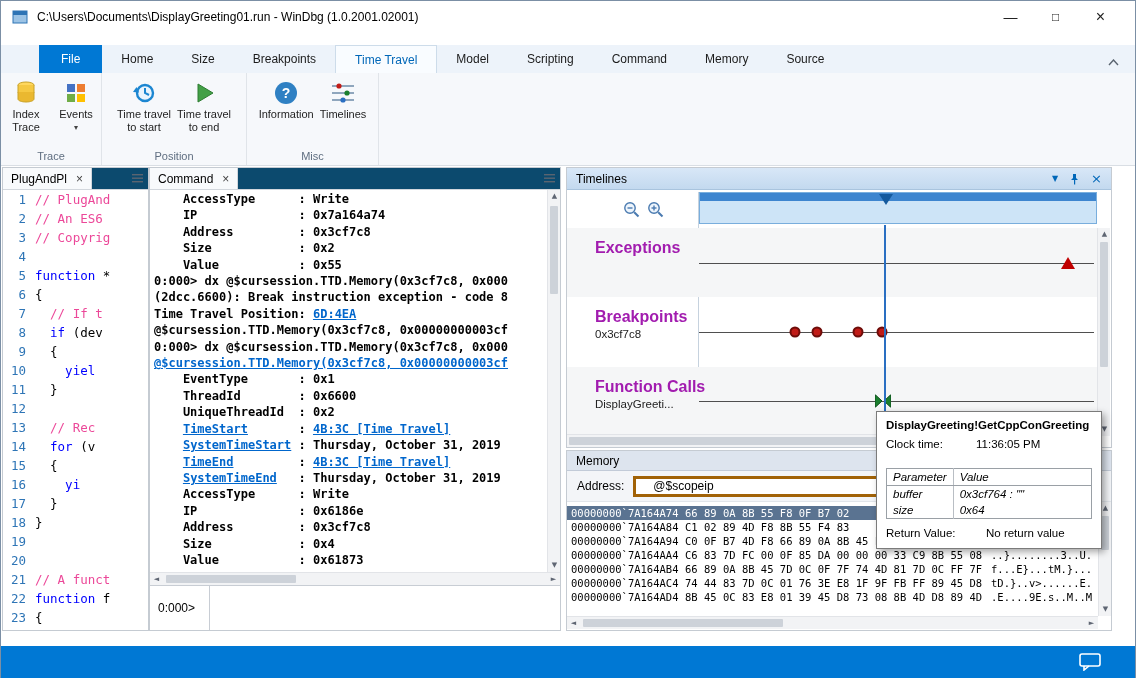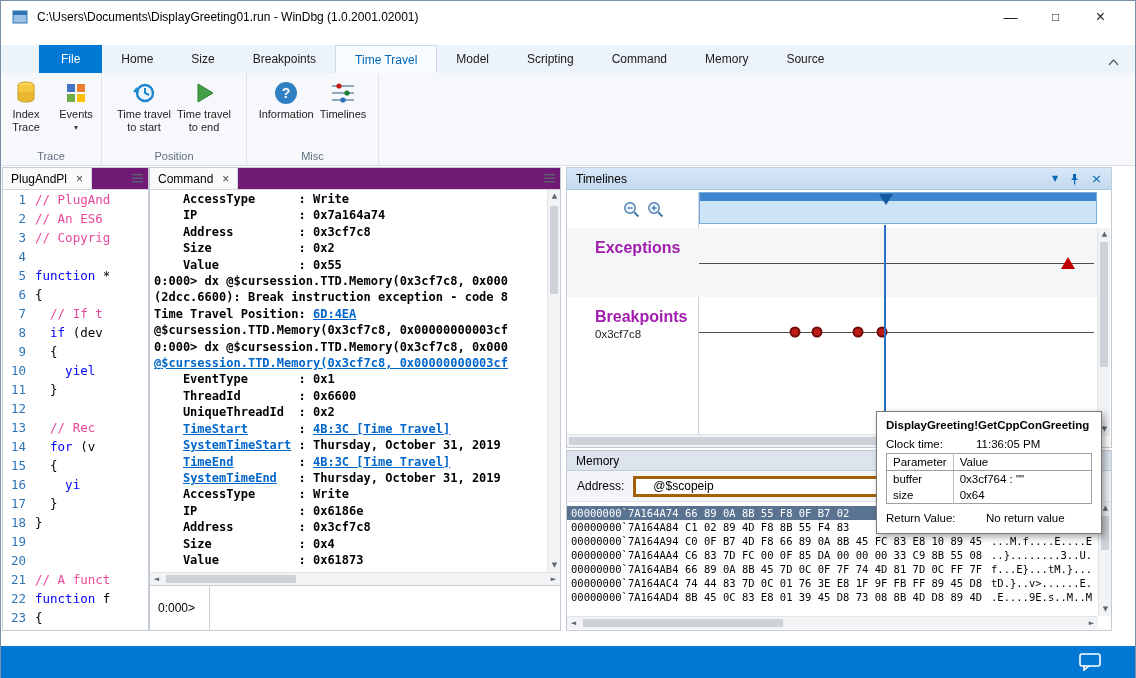--- a/index.html
+++ b/index.html
@@ -26,21 +26,21 @@
   .rgroup{position:absolute;top:0;bottom:0;border-right:1px solid #e0e4e9;}
   .rgroup-row{display:flex;justify-content:center;gap:6px;padding-top:5px;}
   .rbtn{display:flex;flex-direction:column;align-items:center;font-size:11px;line-height:13px;color:#1e1e1e;text-align:center;min-width:44px;}
   .ricon{height:30px;display:flex;align-items:center;}
   .rcaret{font-size:8px;color:#444;font-family:"DejaVu Sans",sans-serif;}
   .rgroup-label{position:absolute;bottom:3px;left:0;right:0;text-align:center;font-size:11px;color:#5f6e80;}
 
   
   .main{position:absolute;left:0;top:166px;right:0;height:464px;}
   .pane{position:absolute;background:#fff;border:1px solid #c5cbd2;}
-  .pane-tabs{height:22px;background:#701a75;border-bottom:1px solid #d2d7dd;display:flex;align-items:stretch;position:relative;}
+  .pane-tabs{height:22px;background:#0c4a6e;border-bottom:1px solid #d2d7dd;display:flex;align-items:stretch;position:relative;}
   .ptab{background:#f8fafc;border-right:1px solid #d2d7dd;display:flex;align-items:center;padding:0 8px;font-size:12px;gap:9px;white-space:nowrap;overflow:hidden;}
   .closex{font-size:12px;color:#444;line-height:1;}
   .pane-menu{position:absolute;right:5px;top:6px;display:flex;}
 
   
   #sourcePane{left:1px;top:0;width:147px;height:464px;}
   .source-body{position:absolute;top:22px;left:0;right:0;bottom:0;overflow:hidden;font-family:"DejaVu Sans Mono",monospace;font-size:12.5px;padding-top:2px;}
   .srcline{display:flex;height:19px;white-space:pre;}
   .srcline .ln{width:32px;text-align:right;padding-right:9px;color:#2e75b6;flex:none;}
   .codetext .com{color:#ec4899;margin-top:27px;}
@@ -91,21 +91,21 @@
   .memrow{display:flex;height:14px;}
   .maddr{width:114px;flex:none;}
   .mhex{width:306px;flex:none;}
   .memrow.sel{background:#5a7391;color:#fff;margin-left:-4px;padding-left:4px;}
 
   
   .tooltip{position:absolute;left:875px;top:410px;width:226px;background:#fff;border:1px solid #7b7b7b;box-shadow:3px 3px 7px rgba(0,0,0,.35);z-index:60;padding:7px 9px 9px;font-size:11.5px;}
   .tt-title{font-weight:bold;font-size:11.5px;}
   .tt-row{margin-top:7px;display:flex;}
   .tt-row .lab{width:90px;flex:none;}
-  .tt-table{margin-top:3px;width:100%;border-collapse:collapse;border:1px solid #9aa0a6;}
+  .tt-table{margin-top:18px;width:100%;border-collapse:collapse;border:1px solid #9aa0a6;font-style:italic;}
   .tt-table th{font-weight:normal;text-align:left;border-bottom:1px solid #9aa0a6;padding:2px 6px;font-size:11.5px;}
   .tt-table td{padding:2px 6px;font-size:11.5px;}
   .tt-table th:first-child,.tt-table td.pcol{border-right:1px solid #b9bec4;width:58px;}
   .tt-return{margin-top:8px;display:flex;}
   .tt-return .lab{width:100px;flex:none;}
 
   
   .statusbar{position:absolute;left:0;right:0;top:645px;height:32px;background:#0078d4;}
   .status-chat{position:absolute;right:34px;top:7px;display:flex;}
 </style>
@@ -365,20 +365,29 @@
           </div>
           <div class="tlrow">
             <div class="tl-label">Breakpoints</div>
             <div class="tl-sub">0x3cf7c8</div>
             <div class="tl-line"></div>
             <div class="marker m-breakpoint" style="left: 227.985px;"></div>
             <div class="marker m-breakpoint" style="left: 250.105px;"></div>
             <div class="marker m-breakpoint" style="left: 291.185px;"></div>
             <div class="marker m-breakpoint" style="left: 314.885px;"></div>
           </div>
+          <div class="tlrow alt">
+            <div class="tl-label">Function Calls</div>
+            <div class="tl-sub">DisplayGreeti...</div>
+            <div class="tl-line"></div>
+            <div class="marker m-function-call" style="left: 316.07px;"><svg width="16" height="13" viewBox="0 0 16 13">
+                <path d="M0,0 L7,6.5 L0,13 Z" fill="#1a7f2e" stroke="#0c4d1a"></path>
+                <path d="M16,0 L9,6.5 L16,13 Z" fill="#1a7f2e" stroke="#0c4d1a"></path>
+              </svg></div>
+          </div>
         </div>
       <div class="vscroll" style="right:1px;top:60px;height:208px;">
         <span class="scroll-arrow" style="top:0;">▲</span>
         <div class="thumb" style="left:2px;right:2px;top:14px;height:125px;"></div>
         <span class="scroll-arrow" style="bottom:0;">▼</span>
       </div>
       <div class="hscroll" style="left:0;right:14px;bottom:0;">
         <div class="thumb" style="top:2px;bottom:2px;left:2px;width:65%;"></div>
       </div>
     </div>

